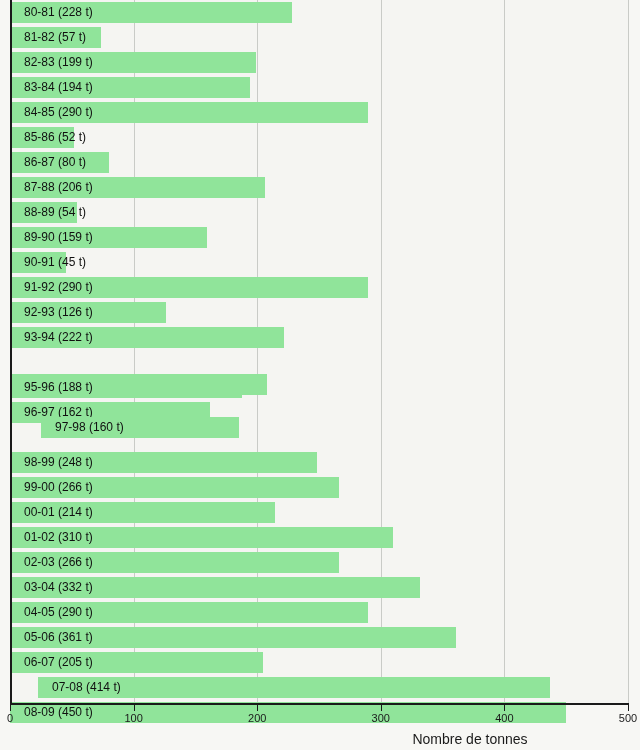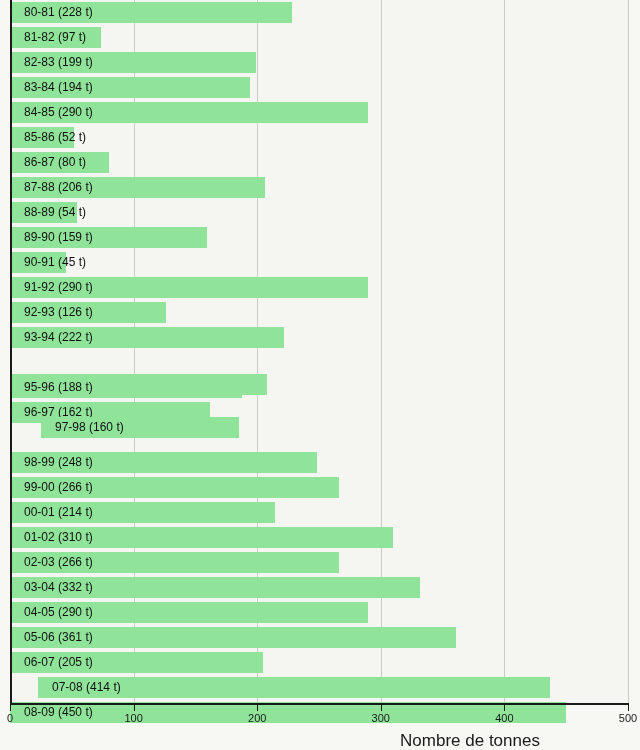--- a/index.html
+++ b/index.html
@@ -65,21 +65,21 @@
     color: #1a1a1a;
     transform: translateX(-50%);
     white-space: nowrap;
     line-height: 13px;
   }
   #x-axis-title {
     position: absolute;
     top: 731px;
     left: 470px;
     transform: translateX(-50%);
-    font-size: 17px;
+    font-size: 14px;
     color: #1a1a1a;
     white-space: nowrap;
   }
   .bar-row {
     position: absolute;
     left: 0;
     height: 25px;
   }
   .bar {
     position: absolute;
@@ -113,21 +113,21 @@
         <div class="gridline" style="left: 494.4px;"></div>
         <div class="gridline" style="left: 618px;"></div>
       </div>
     <div id="bars">
         <div class="bar-row" style="top: 0px; width: 618px;">
           <div class="bar" style="width: 281.808px; background: rgb(144, 228, 154);"></div>
           <div class="bar-label">80-81 (228 t)</div>
         </div>
         <div class="bar-row" style="top: 25px; width: 618px;">
           <div class="bar" style="width: 91.464px; background: rgb(144, 228, 154);"></div>
-          <div class="bar-label">81-82 (97 t)</div>
+          <div class="bar-label">81-82 (57 t)</div>
         </div>
         <div class="bar-row" style="top: 50px; width: 618px;">
           <div class="bar" style="width: 245.964px; background: rgb(144, 228, 154);"></div>
           <div class="bar-label">82-83 (199 t)</div>
         </div>
         <div class="bar-row" style="top: 75px; width: 618px;">
           <div class="bar" style="width: 239.784px; background: rgb(144, 228, 154);"></div>
           <div class="bar-label">83-84 (194 t)</div>
         </div>
         <div class="bar-row" style="top: 100px; width: 618px;">

